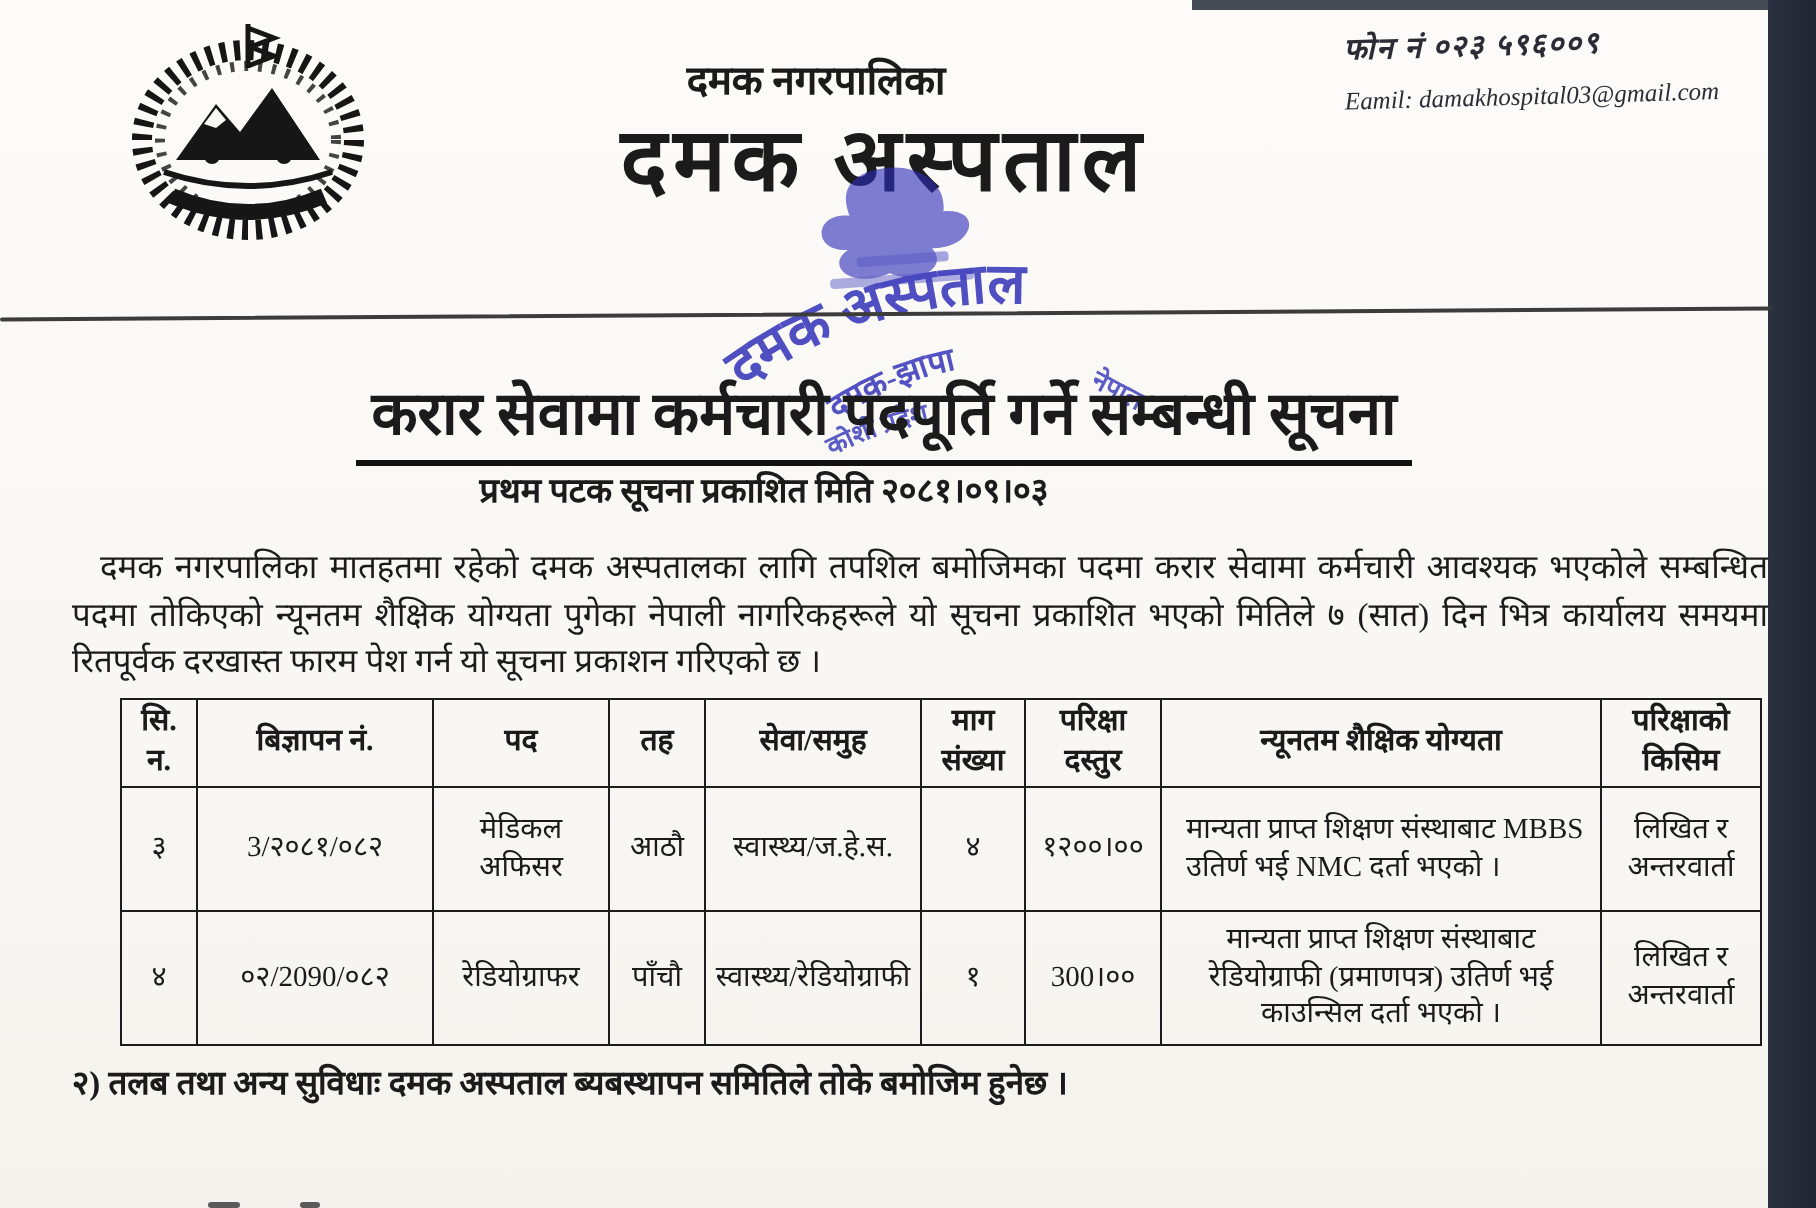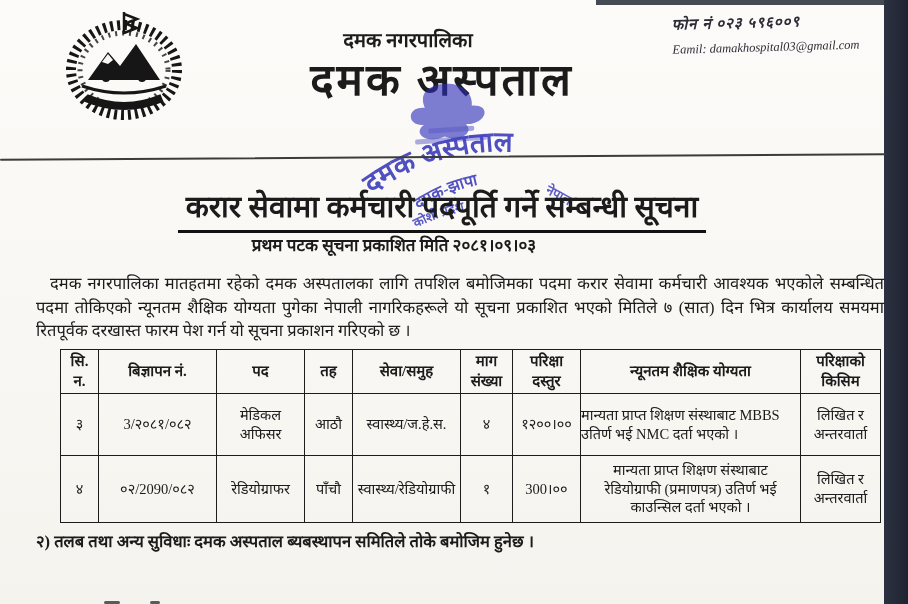--- a/index.html
+++ b/index.html
@@ -31,39 +31,39 @@
 
   .stamp { position:absolute; left:346px; top:80px; width:244px; height:146px;
     transform:rotate(-4deg); opacity:.9; }
 
   .scanline { position:absolute; top:156px; left:0; width:886px; height:2px;
     background:#3c3c3c; transform:rotate(-0.35deg); border-radius:2px; }
 
   .title-wrap { position:absolute; top:185px; left:0; width:884px; text-align:center; }
   .title { display:inline-block; font-size:30px; font-weight:bold;
     border-bottom:3px solid #121212; padding:0 8px 4px; }
-  .subtitle { position:absolute; top:233px; left:12px; width:764px; text-align:center;
+  .subtitle { position:absolute; top:233px; left:0; width:764px; text-align:center;
     font-size:17px; font-weight:bold; }
 
   .intro { position:absolute; top:272px; left:36px; width:848px;
     font-size:16.5px; line-height:1.43; text-align:justify; text-indent:14px;
     font-weight:500;font-family:Liberation Serif, serif; }
 
   table.notice-table { position:absolute; top:349px; left:60px; width:820px;
     border-collapse:collapse; table-layout:fixed; }
   .notice-table th, .notice-table td {
     border:1.8px solid #1d1d1d; padding:2px 4px; text-align:center;
     vertical-align:middle; overflow:hidden; }
   .notice-table th { font-size:15px; font-weight:bold; white-space:pre-line;
     line-height:1.3; }
   .notice-table td { font-size:14.5px; font-weight:500; line-height:1.3; }
   .notice-table thead tr { height:44px; }
   .notice-table tbody tr.r1 { height:62px; }
   .notice-table tbody tr.r2 { height:67px; }
-  td.qual-left { text-align:left; padding-left:0; }
+  td.qual-left { text-align:left; padding-left:12px; }
 
   .notes { position:absolute; top:530px; left:36px; width:850px;
     font-size:16.5px; font-weight:600; line-height:1.48; }
   .note { margin-bottom:3px; }
 
   .cutmark { position:absolute; background:#5a5a5a; height:3px; bottom:0; border-radius:2px; }
   .cut1 { left:104px; width:16px; }
   .cut2 { left:150px; width:10px; }
 </style>
 </head>

